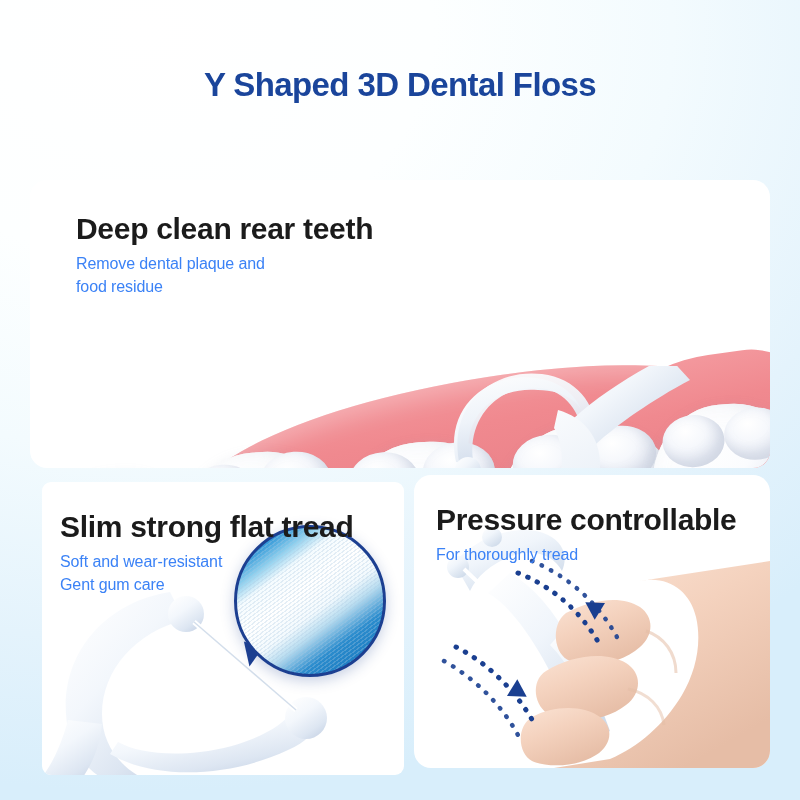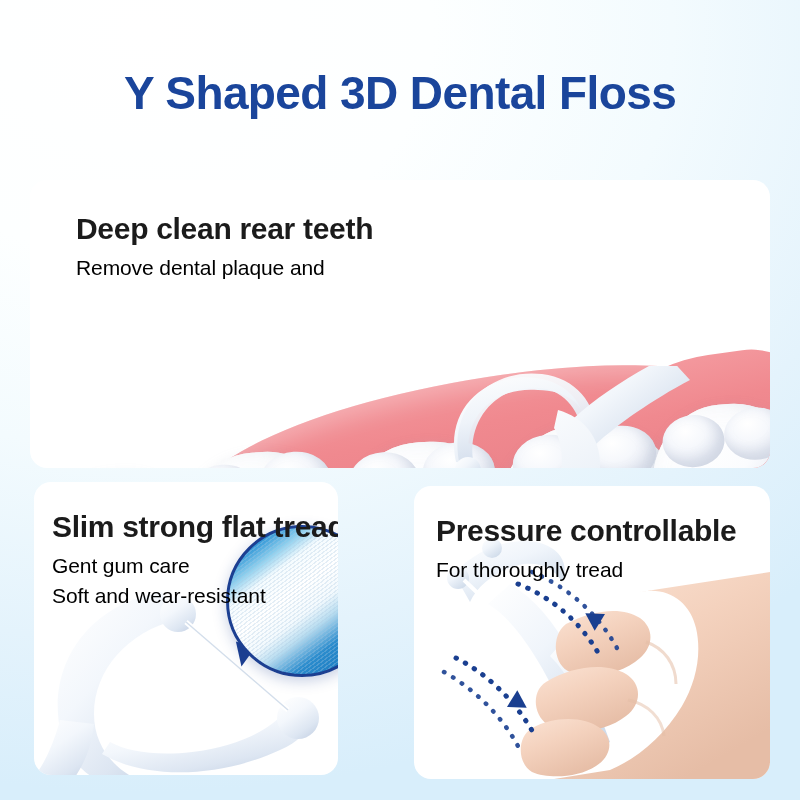--- a/index.html
+++ b/index.html
@@ -14,46 +14,46 @@
     position:relative;
     width:800px; height:800px;
     background:
       radial-gradient(120% 95% at 18% 4%, #ffffff 0%, #fdffff 30%, #f3fbfe 55%, #e4f3fc 80%, #d8eefb 100%);
   }
 
   
   #title {
     position:absolute; left:0; top:66px; width:800px;
     text-align:center;
-    font-size:46px;
+    font-size:33px;
     font-weight:bold;
     letter-spacing:-0.6px;
     color:#1a459b;
     white-space:nowrap;
   }
 
   
   .card {
     position:absolute;
     background:#ffffff;
     border-radius:17px;
     overflow:hidden;
   }
   #card-top    { left:30px;  top:180px; width:740px; height:288px; }
-  #card-left   { left:34px;  top:482px; width:304px; height:293px; }
-  #card-right  { left:414px; top:486px; width:356px; height:293px; }
+  #card-left   { left:42px;  top:482px; width:362px; height:293px;border-radius:9px; }
+  #card-right  { left:414px; top:475px; width:356px; height:293px; }
 
   .card-text { position:absolute; z-index:6; }
   .card-head {
     font-size:30px; font-weight:bold; color:#1b1b1b;
     letter-spacing:-0.3px; white-space:nowrap;
   }
   .card-sub {
     margin-top:7px;
-    font-size:21px; color:#000000; line-height:1.42;
+    font-size:16px; color:#3b82f6; line-height:1.42;
     letter-spacing:-0.1px;
   }
   #card-top   .card-text { left:46px; top:32px; }
   #card-left  .card-text { left:18px; top:28px; }
   #card-right .card-text { left:22px; top:28px; }
 
   
   .art { position:absolute; inset:0; z-index:1; }
 
   .gum {
@@ -229,20 +229,21 @@
 
         <path d="M110 106 L156 250" stroke="#ffffff" stroke-width="4.5" fill="none" opacity=".92"></path>
         <path d="M110 106 L156 250" stroke="#c6d4e6" stroke-width="1.2" fill="none" opacity=".8"></path>
       </svg>
     </div>
 
     <div class="card-text">
       <div class="card-head">Deep clean rear teeth</div>
       <div class="card-sub">
         <div>Remove dental plaque and</div>
+        <div>food residue</div>
       </div>
     </div>
   </div>
 
   <div class="card" id="card-left">
 
     <svg id="pick-left" viewBox="0 0 330 210">
       <defs>
         <linearGradient id="plasticC" x1="0.1" y1="0" x2="0.8" y2="1">
           <stop offset="0%" stop-color="#ffffff"></stop>
@@ -269,22 +270,22 @@
     </svg>
 
     <div id="mag-tail"></div>
     <div id="magnifier">
       <div id="mag-weave"></div>
     </div>
 
     <div class="card-text">
       <div class="card-head">Slim strong flat tread</div>
       <div class="card-sub">
+        <div>Soft and wear-resistant</div>
         <div>Gent gum care</div>
-        <div>Soft and wear-resistant</div>
       </div>
     </div>
   </div>
 
   <div class="card" id="card-right">
 
     <svg id="hand-art" viewBox="0 0 356 247">
       <defs>
         <linearGradient id="skin" x1="0" y1="0" x2="0.6" y2="1">
           <stop offset="0%" stop-color="#fbe3d4"></stop>

